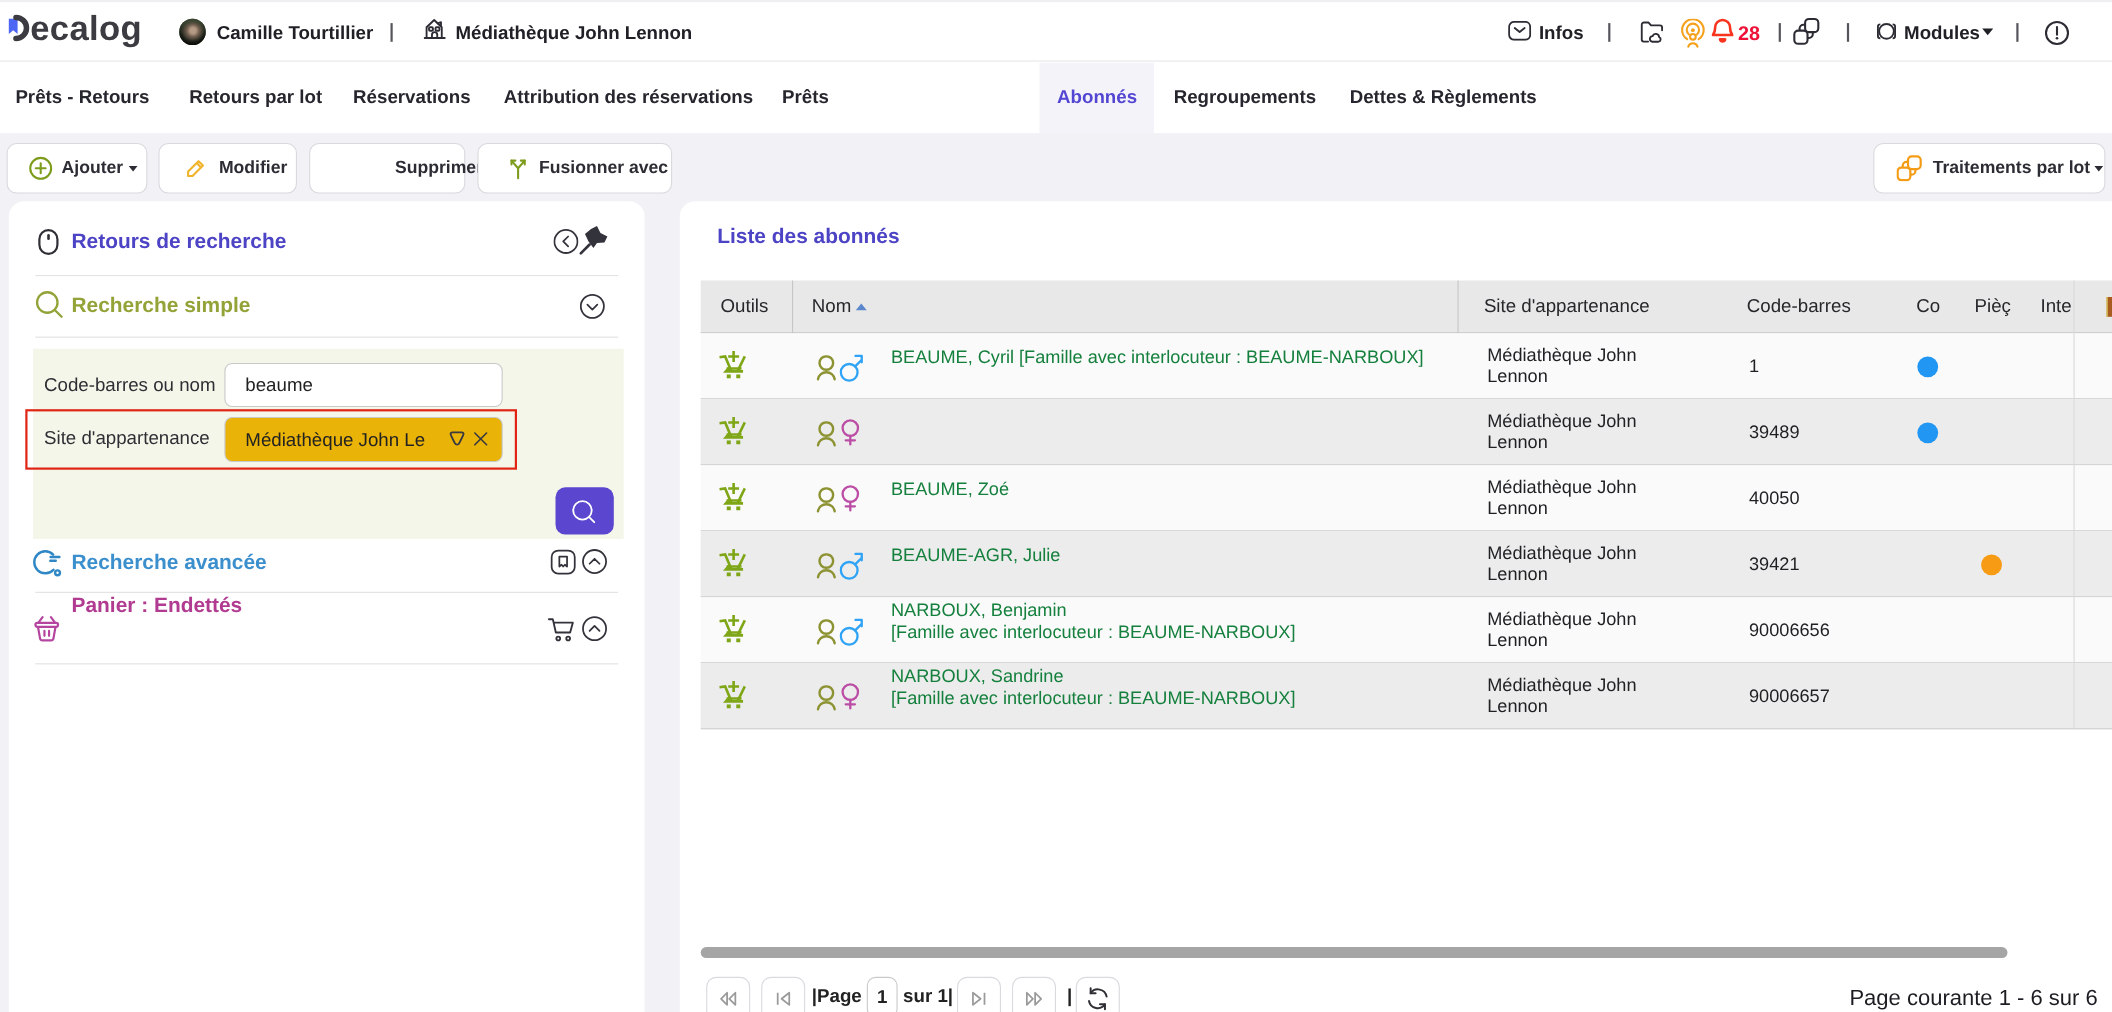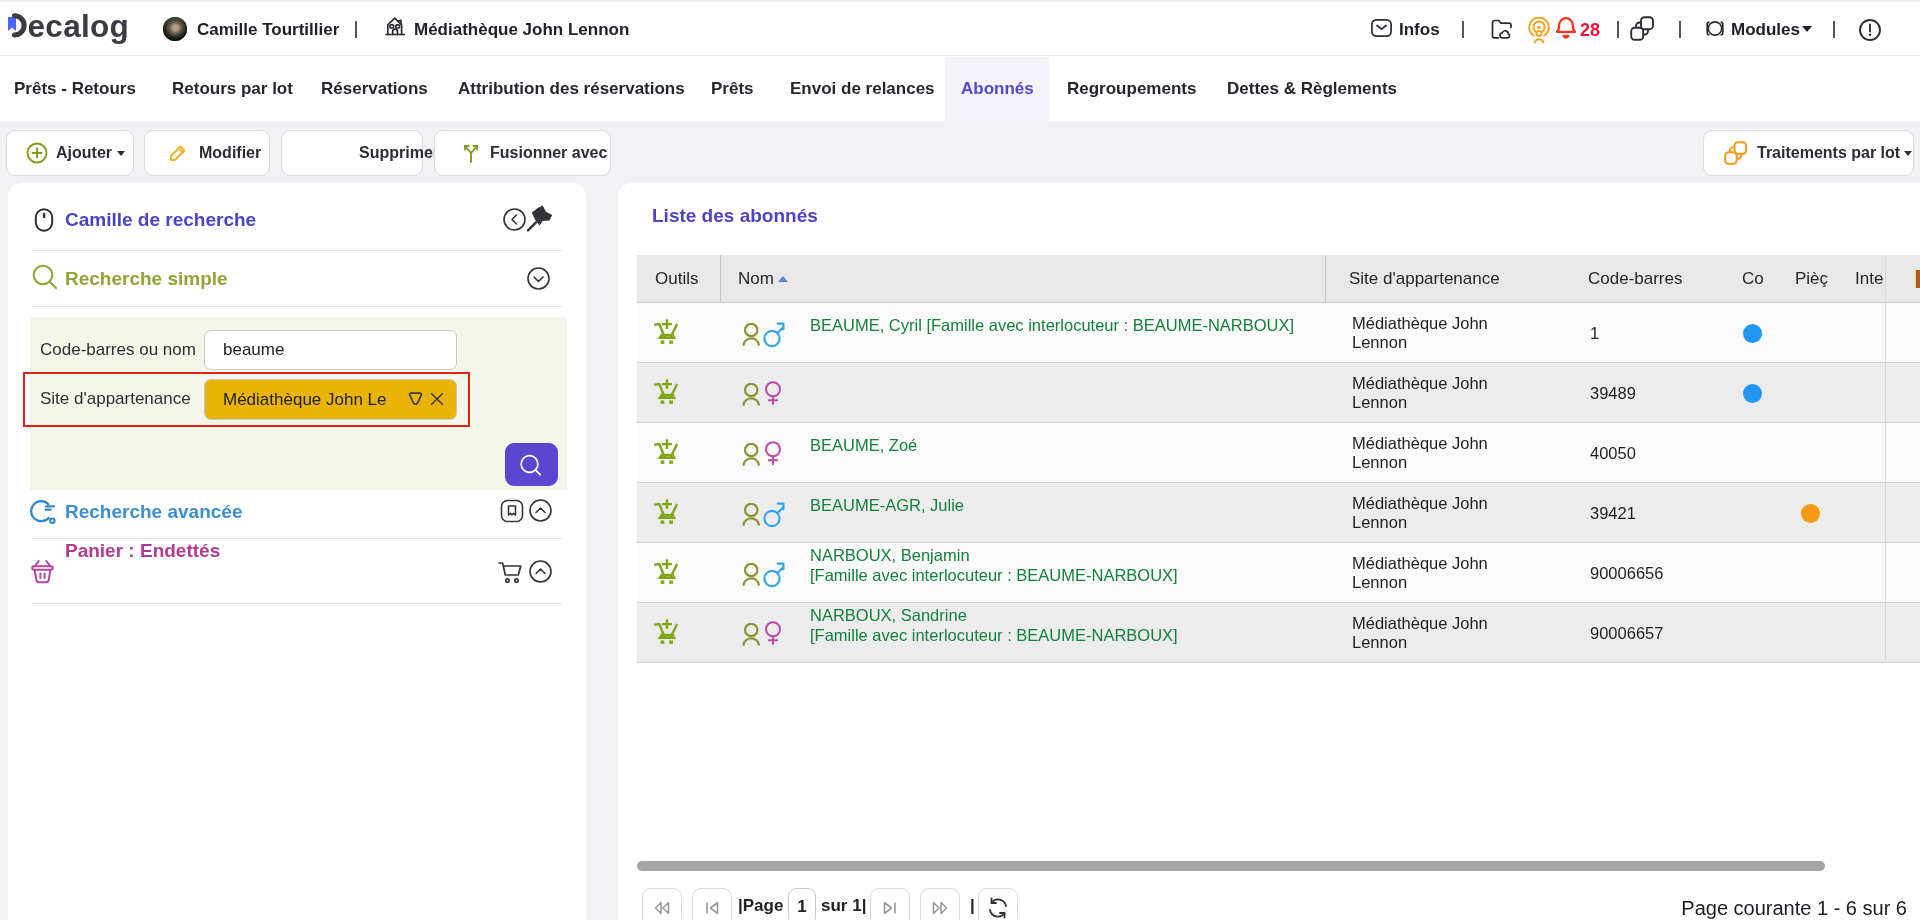--- a/index.html
+++ b/index.html
@@ -114,21 +114,20 @@
     </svg>
   </div>
 
   <div id="nav">
     <div id="tab-active-bg"></div>
     <div class="tab" style="left:14px;">Prêts - Retours</div>
     <div class="tab" style="left:172px;">Retours par lot</div>
     <div class="tab" style="left:321px;">Réservations</div>
     <div class="tab" style="left:458px;">Attribution des réservations</div>
     <div class="tab" style="left:711px;">Prêts</div>
-    <div class="tab" style="left:790px;">Envoi de relances</div>
     <div class="tab" style="left:961px; color:#5346d2;">Abonnés</div>
     <div class="tab" style="left:1067px;">Regroupements</div>
     <div class="tab" style="left:1227px;">Dettes &amp; Règlements</div>
   </div>
 
   <div class="btn" style="left:6px; width:128px;">
     <svg style="margin-left:19px;" width="22" height="22" viewBox="0 0 22 22" fill="none" stroke="#7d9c1c" stroke-width="1.9" stroke-linecap="round">
       <circle cx="11" cy="11" r="9.5"></circle>
         <path d="M11 6.5 v9 M6.5 11 h9"></path>
     </svg>
@@ -165,21 +164,21 @@
     <span style="margin-left:9px;">Traitements par lot</span>
     <span style="margin-left:4px; width:0; height:0; border-left:4.5px solid transparent; border-right:4.5px solid transparent; border-top:5.5px solid #2c2c34;"></span>
   </div>
 
   <div id="leftcard">
 
     <svg class="abs" style="left:25px; top:24px;" width="22" height="26" viewBox="0 0 22 26" fill="none" stroke="#2f2f36" stroke-width="2">
       <rect x="2.8" y="2.2" width="16.4" height="21.6" rx="8.2"></rect>
       <rect x="9.9" y="5.8" width="2.4" height="5.4" rx="1.2" fill="#2f2f36" stroke="none"></rect>
     </svg>
-    <div class="abs ptitle" style="left:57px; top:26px; color:#4c43c5;">Camille de recherche</div>
+    <div class="abs ptitle" style="left:57px; top:26px; color:#4c43c5;">Retours de recherche</div>
     <svg class="abs" style="left:495px; top:25px;" width="23" height="23" viewBox="0 0 23 23" fill="none" stroke="#33333b" stroke-width="1.6">
       <circle cx="11.5" cy="11.5" r="10.5"></circle>
         <path d="M13.5 7 l-4.5 4.5 l4.5 4.5" stroke-linecap="round" stroke-linejoin="round"></path>
     </svg>
     <svg class="abs" style="left:515px; top:21px;" width="31" height="32" viewBox="0 0 31 32">
       <path d="M14.3 4.2 l5.4 -2.7 l3.2 6.3 l6.3 3.2 l-2.7 5.4 l-6.8 0.6 l-3.2 4.5 l-4.5 -5.9 l-3.2 -6.8 z" fill="#33333b"></path>
       <path d="M13 18.3 L5 26.3" stroke="#33333b" stroke-width="2.4" stroke-linecap="round"></path>
     </svg>
     <div class="hr" style="top:67px;"></div>
 

